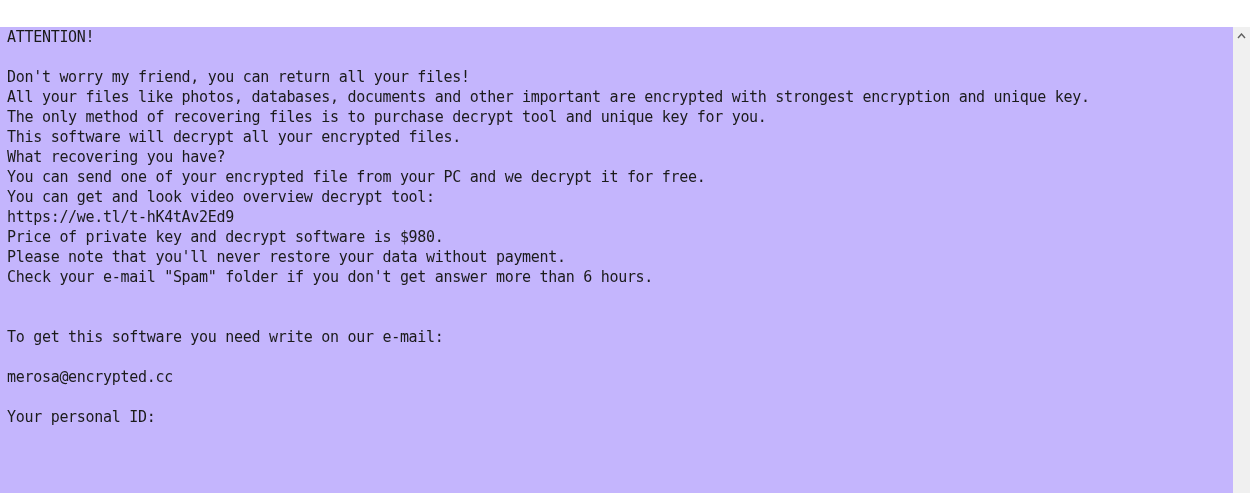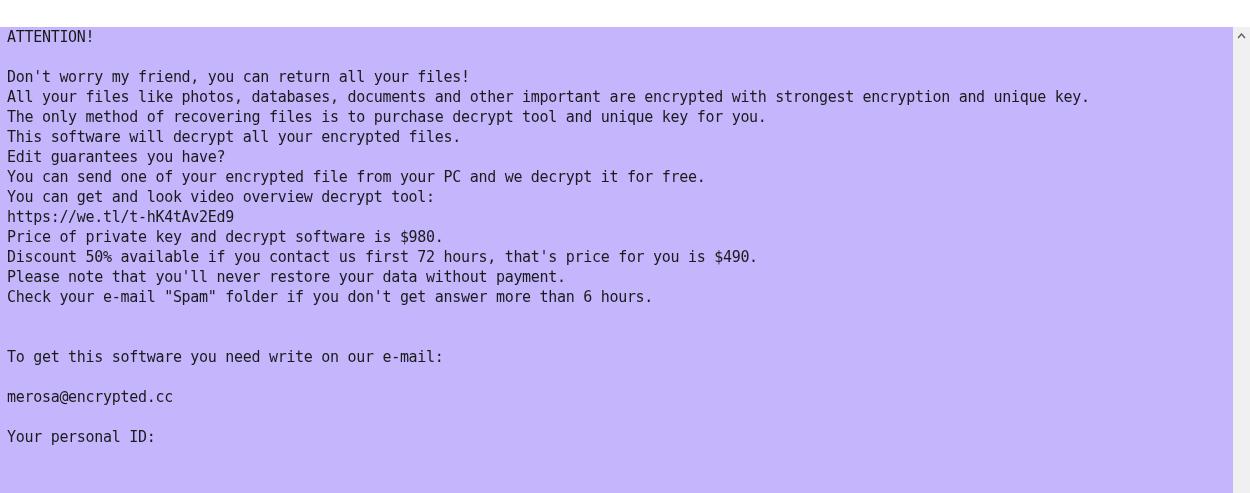--- a/index.html
+++ b/index.html
@@ -83,26 +83,25 @@
     <span class="menu-item">Help</span>
   </div>
 
   <div class="editor">
     <div class="line">ATTENTION!</div>
     <div class="line"></div>
     <div class="line">Don't worry my friend, you can return all your files!</div>
     <div class="line">All your files like photos, databases, documents and other important are encrypted with strongest encryption and unique key.</div>
     <div class="line">The only method of recovering files is to purchase decrypt tool and unique key for you.</div>
     <div class="line">This software will decrypt all your encrypted files.</div>
-    <div class="line">Edit guarantees you have?</div>
+    <div class="line">What recovering you have?</div>
     <div class="line">You can send one of your encrypted file from your PC and we decrypt it for free.</div>
     <div class="line">You can get and look video overview decrypt tool:</div>
     <div class="line">https://we.tl/t-hK4tAv2Ed9</div>
     <div class="line">Price of private key and decrypt software is $980.</div>
-    <div class="line">Discount 50% available if you contact us first 72 hours, that's price for you is $490.</div>
     <div class="line">Please note that you'll never restore your data without payment.</div>
     <div class="line">Check your e-mail "Spam" folder if you don't get answer more than 6 hours.</div>
     <div class="line"></div>
     <div class="line"></div>
     <div class="line">To get this software you need write on our e-mail:</div>
     <div class="line"></div>
     <div class="line">merosa@encrypted.cc</div>
     <div class="line"></div>
     <div class="line">Your personal ID:</div>
   </div>

